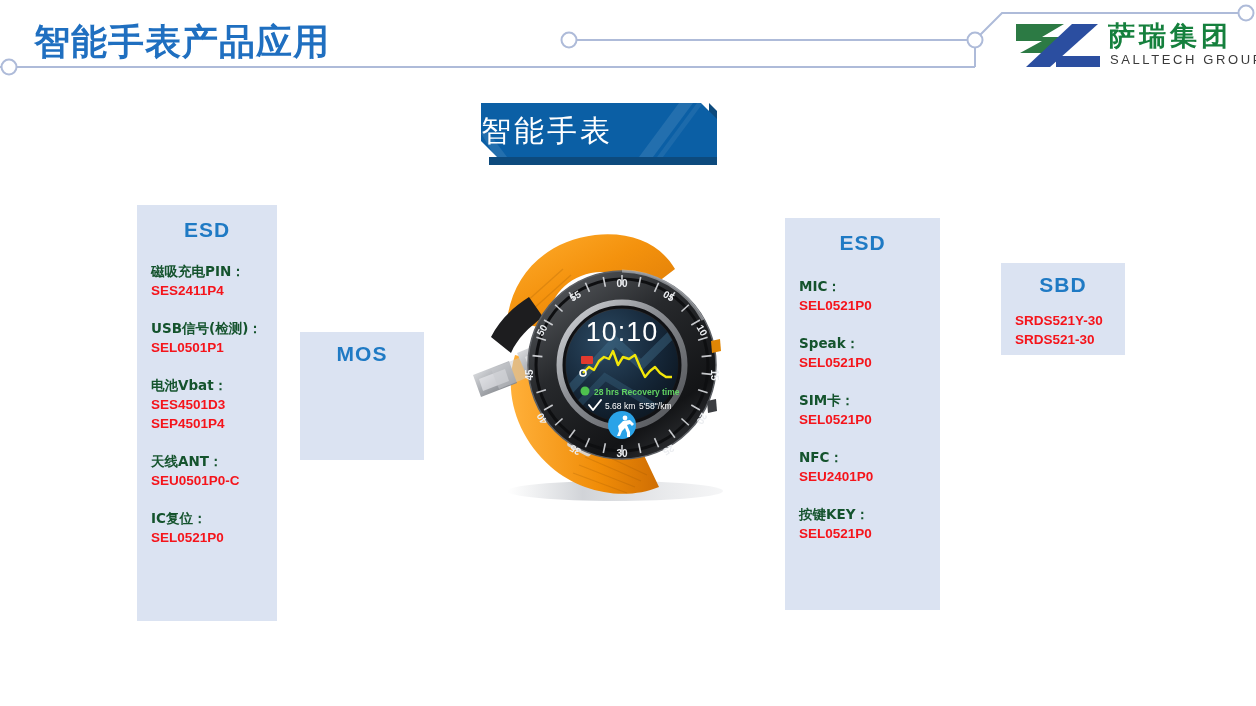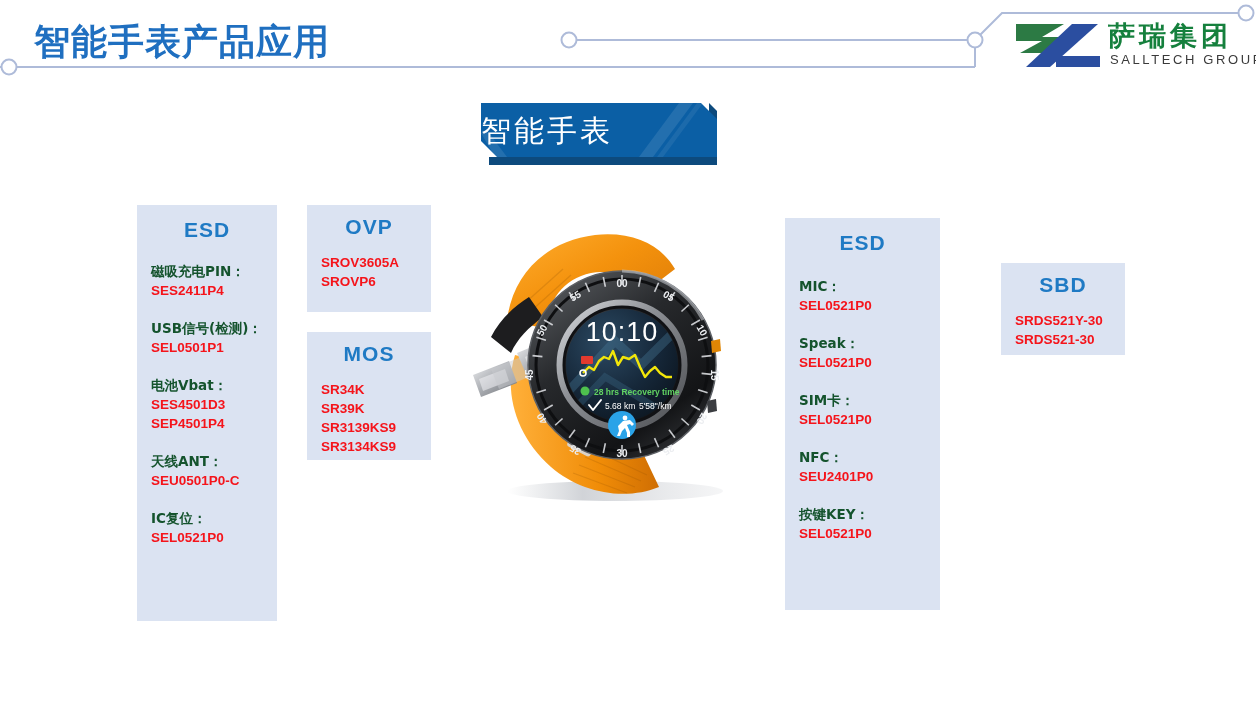--- a/index.html
+++ b/index.html
@@ -53,21 +53,21 @@
   }
   .pn {
     color:#f5141b; font-weight:bold; font-size:13.5px; line-height:19px;
     white-space:nowrap;
   }
   .grp { margin-bottom: 19px; }
   .grp:last-child { margin-bottom: 0; }
 
   #box-esd-left  { left:137px; top:205px; width:140px; height:416px; }
   #box-ovp       { left:307px; top:205px; width:124px; height:107px; }
-  #box-mos       { left:307px; top:332px; width:124px; height:128px; }
+  #box-mos       { left:300px; top:332px; width:124px; height:128px; }
   #box-esd-right { left:785px; top:218px; width:155px; height:392px; }
   #box-sbd       { left:1001px; top:215px; width:124px; height:92px;margin-top:48px; }
 
   .box-inner { padding: 0 0 0 14px; }
   #box-esd-left .box-title  { padding-top:13px; }
   #box-ovp .box-title       { padding-top:10px; }
   #box-mos .box-title       { padding-top:10px; }
   #box-esd-right .box-title { padding-top:13px; }
   #box-sbd .box-title       { padding-top:10px; }
   #box-esd-left .box-inner  { padding-top:20px; }
@@ -141,40 +141,23 @@
         <div class="lbl">天线ANT：</div>
         <div class="pn">SEU0501P0-C</div>
       </div>
       <div class="grp">
         <div class="lbl">IC复位：</div>
         <div class="pn">SEL0521P0</div>
       </div>
     </div>
   </div>
 
-  <div class="box" id="box-ovp">
-    <div class="box-title">OVP</div>
-    <div class="box-inner">
-      <div class="grp">
-        <div class="pn">SROV3605A</div>
-        <div class="pn">SROVP6</div>
-      </div>
-    </div>
-  </div>
 
   <div class="box" id="box-mos">
     <div class="box-title">MOS</div>
-    <div class="box-inner">
-      <div class="grp">
-        <div class="pn">SR34K</div>
-        <div class="pn">SR39K</div>
-        <div class="pn">SR3139KS9</div>
-        <div class="pn">SR3134KS9</div>
-      </div>
-    </div>
   </div>
 
   <div class="box" id="box-esd-right">
     <div class="box-title">ESD</div>
     <div class="box-inner">
       <div class="grp">
         <div class="lbl">MIC：</div>
         <div class="pn">SEL0521P0</div>
       </div>
       <div class="grp">

